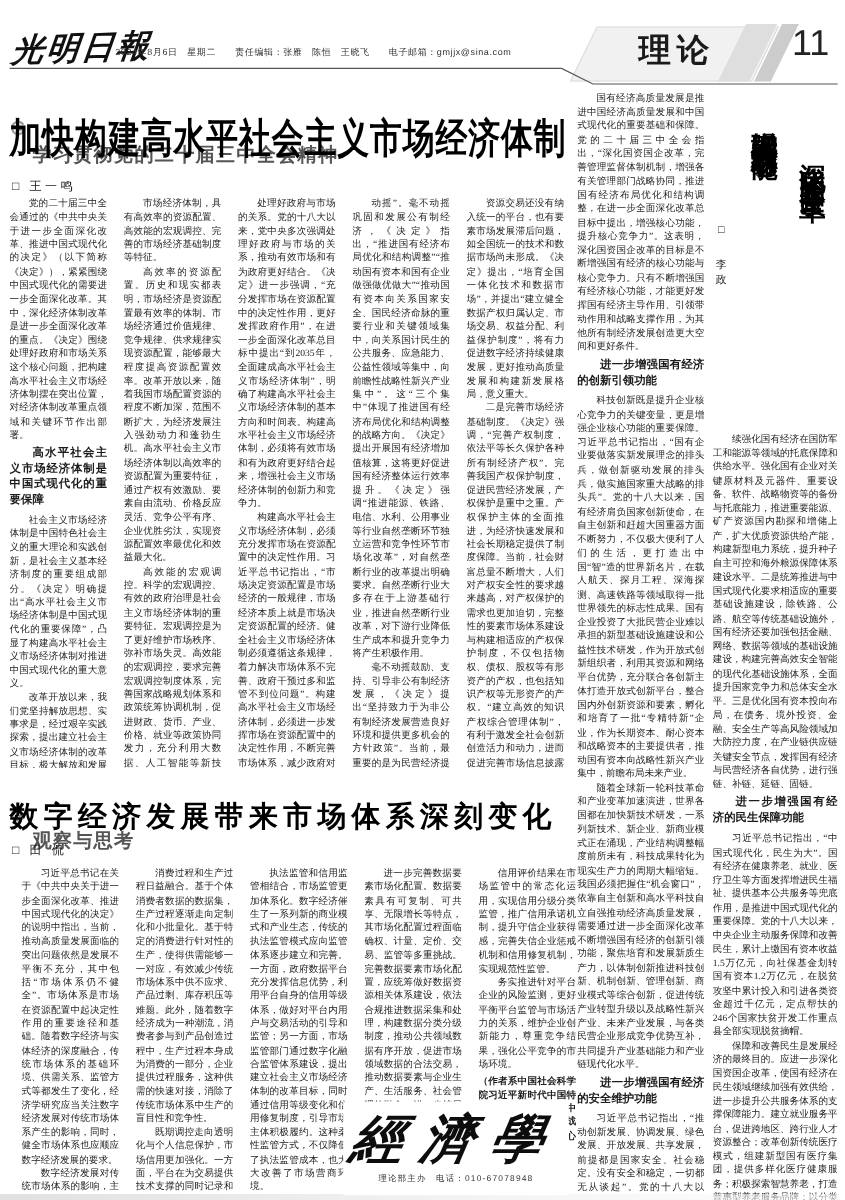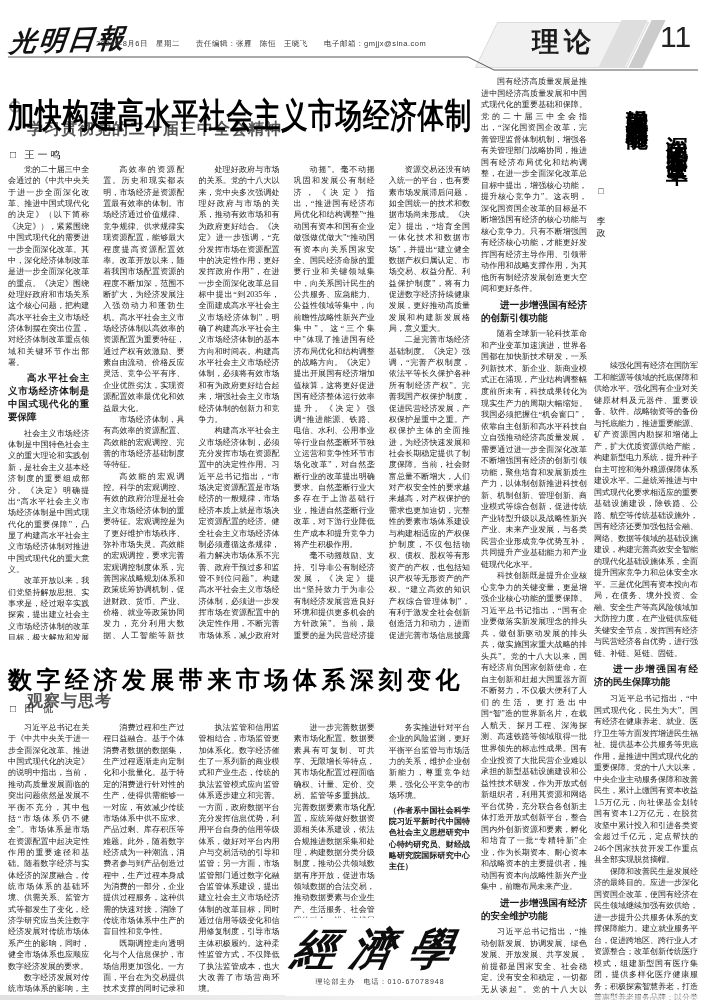--- a/index.html
+++ b/index.html
@@ -91,43 +91,43 @@
   <div class="byline" style="left:10px;top:148px;">□ 王一鸣</div>
 
   <div class="cols" style="left:8px;top:164px;width:462px;height:476px;">
     <div class="col">
         <p>党的二十届三中全会通过的《中共中央关于进一步全面深化改革、推进中国式现代化的决定》（以下简称《决定》），紧紧围绕中国式现代化的需要进一步全面深化改革。其中，深化经济体制改革是进一步全面深化改革的重点。《决定》围绕处理好政府和市场关系这个核心问题，把构建高水平社会主义市场经济体制摆在突出位置，对经济体制改革重点领域和关键环节作出部署。</p>
         <h3>高水平社会主义市场经济体制是中国式现代化的重要保障</h3>
         <p>社会主义市场经济体制是中国特色社会主义的重大理论和实践创新，是社会主义基本经济制度的重要组成部分。《决定》明确提出“高水平社会主义市场经济体制是中国式现代化的重要保障”，凸显了构建高水平社会主义市场经济体制对推进中国式现代化的重大意义。</p>
         <p>改革开放以来，我们党坚持解放思想、实事求是，经过艰辛实践探索，提出建立社会主义市场经济体制的改革目标，极大解放和发展了生产力，极大增强了各类市场主体的生机活力。党的十八大以来，我国开启新时代全面深化改革进程，进一步完善社会主义市场经济体制，党的二十大明确提出构建高水平社会主义市场经济体制。当前，我国市场体系还不健全，市场发育还不充分，政府和市场的关系没有完全理顺，还存在市场激励不足、要素流动不畅、资源配置效率不高、微观经济活力不强等问题，必须进一步解放思想，加快构建高水平社会主义市场经济体制，不断在重点领域和关键环节改革上突破创新，推动生产关系和生产力、上层建筑和经济基础相适应，为中国式现代化提供强大动力和制度保障。</p>
       </div>
     <div class="col">
+        <p>市场经济体制，具有高效率的资源配置、高效能的宏观调控、完善的市场经济基础制度等特征。</p>
         <p>高效率的资源配置。历史和现实都表明，市场经济是资源配置最有效率的体制。市场经济通过价值规律、竞争规律、供求规律实现资源配置，能够最大程度提高资源配置效率。改革开放以来，随着我国市场配置资源的程度不断加深，范围不断扩大，为经济发展注入强劲动力和蓬勃生机。高水平社会主义市场经济体制以高效率的资源配置为重要特征，通过产权有效激励、要素自由流动、价格反应灵活、竞争公平有序、企业优胜劣汰，实现资源配置效率最优化和效益最大化。</p>
-        <p>市场经济体制，具有高效率的资源配置、高效能的宏观调控、完善的市场经济基础制度等特征。</p>
         <p>高效能的宏观调控。科学的宏观调控、有效的政府治理是社会主义市场经济体制的重要特征。宏观调控是为了更好维护市场秩序、弥补市场失灵。高效能的宏观调控，要求完善宏观调控制度体系，完善国家战略规划体系和政策统筹协调机制，促进财政、货币、产业、价格、就业等政策协同发力，充分利用大数据、人工智能等新技术，强化经济监测预测预警能力，增强宏观政策取向一致性。</p>
       </div>
     <div class="col">
         <p>处理好政府与市场的关系。党的十八大以来，党中央多次强调处理好政府与市场的关系，推动有效市场和有为政府更好结合。《决定》进一步强调，“充分发挥市场在资源配置中的决定性作用，更好发挥政府作用”，在进一步全面深化改革总目标中提出“到2035年，全面建成高水平社会主义市场经济体制”，明确了构建高水平社会主义市场经济体制的基本方向和时间表。构建高水平社会主义市场经济体制，必须将有效市场和有为政府更好结合起来，增强社会主义市场经济体制的创新力和竞争力。</p>
         <p>构建高水平社会主义市场经济体制，必须充分发挥市场在资源配置中的决定性作用。习近平总书记指出，“市场决定资源配置是市场经济的一般规律，市场经济本质上就是市场决定资源配置的经济。健全社会主义市场经济体制必须遵循这条规律，着力解决市场体系不完善、政府干预过多和监管不到位问题”。构建高水平社会主义市场经济体制，必须进一步发挥市场在资源配置中的决定性作用，不断完善市场体系，减少政府对资源的直接配置，实现资源配置效率最优化和效益最大化。</p>
       </div>
     <div class="col">
         <p>动摇”。毫不动摇巩固和发展公有制经济，《决定》指出，“推进国有经济布局优化和结构调整”“推动国有资本和国有企业做强做优做大”“推动国有资本向关系国家安全、国民经济命脉的重要行业和关键领域集中，向关系国计民生的公共服务、应急能力、公益性领域等集中，向前瞻性战略性新兴产业集中”。这“三个集中”体现了推进国有经济布局优化和结构调整的战略方向。《决定》提出开展国有经济增加值核算，这将更好促进国有经济整体运行效率提升。《决定》强调“推进能源、铁路、电信、水利、公用事业等行业自然垄断环节独立运营和竞争性环节市场化改革”，对自然垄断行业的改革提出明确要求。自然垄断行业大多存在于上游基础行业，推进自然垄断行业改革，对下游行业降低生产成本和提升竞争力将产生积极作用。</p>
         <p>毫不动摇鼓励、支持、引导非公有制经济发展，《决定》提出“坚持致力于为非公有制经济发展营造良好环境和提供更多机会的方针政策”。当前，最重要的是为民营经济提供更多公平的产权保护和市场准入机会。在产权保护方面，《决定》提出“防止和纠正利用行政、刑事手段干预经济纠纷”，表明了要平等保护各类所有制经济产权，特别是加大对非公有制经济产权和合法权益的保护力度。在市场准入方面，《决定》明确要深入破除市场准入壁垒，推进基础设施竞争性领域向经营主体公平开放，完善民营企业参与国家重大项目建设长效机制，支持有能力的民营企业牵头承担国家重大技术攻关任务，向民营企业进一步开放国家重大科研基础设施，这对扩大民营企业的市场准入、拓展民营企业发展空间、进一步增强民营企业信心具有重要作用。</p>
       </div>
     <div class="col">
         <p>资源交易还没有纳入统一的平台，也有要素市场发展滞后问题，如全国统一的技术和数据市场尚未形成。《决定》提出，“培育全国一体化技术和数据市场”，并提出“建立健全数据产权归属认定、市场交易、权益分配、利益保护制度”，将有力促进数字经济持续健康发展，更好推动高质量发展和构建新发展格局，意义重大。</p>
         <p>二是完善市场经济基础制度。《决定》强调，“完善产权制度，依法平等长久保护各种所有制经济产权”。完善我国产权保护制度，促进民营经济发展，产权保护是重中之重。产权保护主体的全面推进，为经济快速发展和社会长期稳定提供了制度保障。当前，社会财富总量不断增大，人们对产权安全性的要求越来越高，对产权保护的需求也更加迫切，完整性的要素市场体系建设与构建相适应的产权保护制度，不仅包括物权、债权、股权等有形资产的产权，也包括知识产权等无形资产的产权。“建立高效的知识产权综合管理体制”，有利于激发全社会创新创造活力和动力，进而促进完善市场信息披露和市场准入制度、企业退出制度等基础制度建设，营造市场化、法治化、国际化一流营商环境，有利于更好保护产权人的权益。完善产权制度是推进公平竞争、管理部门按照negative清单方式实行流程再造、推动产业转型升级和数字政务信息共享以及监管能力建设的重要要求。完善企业退出资源配置效率，用低效且有重要意义。</p>
       </div>
   </div>
 
   <div class="a2-col" style="left:481px;top:76px;width:106px;height:918px;">
       <p>国有经济高质量发展是推进中国经济高质量发展和中国式现代化的重要基础和保障。党的二十届三中全会指出，“深化国资国企改革，完善管理监督体制机制，增强各有关管理部门战略协同，推进国有经济布局优化和结构调整，在进一步全面深化改革总目标中提出，增强核心功能，提升核心竞争力”。这表明，深化国资国企改革的目标是不断增强国有经济的核心功能与核心竞争力。只有不断增强国有经济核心功能，才能更好发挥国有经济主导作用、引领带动作用和战略支撑作用，为其他所有制经济发展创造更大空间和更好条件。</p>
       <h3>进一步增强国有经济的创新引领功能</h3>
+      <p>科技创新既是提升企业核心竞争力的关键变量，更是增强企业核心功能的重要保障。习近平总书记指出，“国有企业要做落实新发展理念的排头兵，做创新驱动发展的排头兵，做实施国家重大战略的排头兵”。党的十八大以来，国有经济肩负国家创新使命，在自主创新和赶超大国重器方面不断努力，不仅极大便利了人们的生活，更打造出中国“智”造的世界新名片，在载人航天、探月工程、深海探测、高速铁路等领域取得一批世界领先的标志性成果。国有企业投资了大批民营企业难以承担的新型基础设施建设和公益性技术研发，作为开放式创新组织者，利用其资源和网络平台优势，充分联合各创新主体打造开放式创新平台，整合国内外创新资源和要素，孵化和培育了一批“专精特新”企业，作为长期资本、耐心资本和战略资本的主要提供者，推动国有资本向战略性新兴产业集中，前瞻布局未来产业。</p>
       <p>随着全球新一轮科技革命和产业变革加速演进，世界各国都在加快新技术研发，一系列新技术、新企业、新商业模式正在涌现，产业结构调整幅度前所未有，科技成果转化为现实生产力的周期大幅缩短。我国必须把握住“机会窗口”，依靠自主创新和高水平科技自立自强推动经济高质量发展，需要通过进一步全面深化改革不断增强国有经济的创新引领功能，聚焦培育和发展新质生产力，以体制创新推进科技创新、机制创新、管理创新、商业模式等综合创新，促进传统产业转型升级以及战略性新兴产业、未来产业发展，与各类民营企业形成竞争优势互补，共同提升产业基础能力和产业链现代化水平。</p>
-      <p>科技创新既是提升企业核心竞争力的关键变量，更是增强企业核心功能的重要保障。习近平总书记指出，“国有企业要做落实新发展理念的排头兵，做创新驱动发展的排头兵，做实施国家重大战略的排头兵”。党的十八大以来，国有经济肩负国家创新使命，在自主创新和赶超大国重器方面不断努力，不仅极大便利了人们的生活，更打造出中国“智”造的世界新名片，在载人航天、探月工程、深海探测、高速铁路等领域取得一批世界领先的标志性成果。国有企业投资了大批民营企业难以承担的新型基础设施建设和公益性技术研发，作为开放式创新组织者，利用其资源和网络平台优势，充分联合各创新主体打造开放式创新平台，整合国内外创新资源和要素，孵化和培育了一批“专精特新”企业，作为长期资本、耐心资本和战略资本的主要提供者，推动国有资本向战略性新兴产业集中，前瞻布局未来产业。</p>
       <h3>进一步增强国有经济的安全维护功能</h3>
       <p>习近平总书记指出，“推动创新发展、协调发展、绿色发展、开放发展、共享发展，前提都是国家安全、社会稳定。没有安全和稳定，一切都无从谈起”。党的十八大以来，国有经济在关系国家安全和国民经济命脉的重要行业和关键领域进行重点布局，强化在重要资源能源领域的控制力，为维护能源安全、产业安全、粮食安全，以及维护经济社会稳定、抵御各种风险挑战提供了坚实保障。</p>
     </div>
 
   <div class="a2-head">
     <div class="vline l1">深化国资国企改革</div>
     <div class="vline l2">增强国有经济核心功能</div>
     <div class="vauthor">□ 李 政</div>
   </div>
 
@@ -141,36 +141,37 @@
   <div class="kicker" style="left:8px;top:646px;">
     <svg class="g" viewBox="0 0 20 20">
       <path d="M16.5 5.5 A 7.4 7.4 0 1 0 17.4 11.5 L 10.5 11.5" fill="none" stroke="#9a9a9a" stroke-width="2.6"></path>
     </svg>
     <span>观察与思考</span>
   </div>
 
   <h2 class="a3-title" style="margin:0;">数字经济发展带来市场体系深刻变化</h2>
   <div class="byline" style="left:10px;top:702px;">□ 田 侃</div>
 
-  <div class="cols" style="left:8px;top:722px;width:462px;height:272px;">
+  <div class="cols" style="left:18px;top:722px;width:462px;height:272px;">
     <div class="col">
         <p>习近平总书记在关于《中共中央关于进一步全面深化改革、推进中国式现代化的决定》的说明中指出，当前，推动高质量发展面临的突出问题依然是发展不平衡不充分，其中包括“市场体系仍不健全”。市场体系是市场在资源配置中起决定性作用的重要途径和基础。随着数字经济与实体经济的深度融合，传统市场体系的基础环境、供需关系、监管方式等都发生了变化，经济学研究应当关注数字经济发展对传统市场体系产生的影响，同时，健全市场体系也应顺应数字经济发展的要求。</p>
         <p>数字经济发展对传统市场体系的影响，主要体现在以下方面。</p>
       </div>
     <div class="col">
         <p>消费过程和生产过程日益融合。基于个体消费者数据的数据集，生产过程逐渐走向定制化和小批量化。基于特定的消费进行针对性的生产，使得供需能够一一对应，有效减少传统市场体系中供不应求、产品过剩、库存积压等难题。此外，随着数字经济成为一种潮流，消费者参与到产品创造过程中，生产过程本身成为消费的一部分，企业提供过程服务，这种供需的快速对接，消除了传统市场体系中生产的盲目性和竞争性。</p>
         <p>既期调控走向透明化与个人信息保护，市场信用更加强化。一方面，平台在为交易提供技术支撑的同时记录和处理数据，交易过程和账户行为对平台而言是透明的；另一方面，消费者的个人信息特别是生物识别、金融账户等敏感个人信息受到法律严格保护，数字平台应积极做好个人信息的保护。</p>
       </div>
     <div class="col">
         <p>执法监管和信用监管相结合，市场监管更加体系化。数字经济催生了一系列新的商业模式和产业生态，传统的执法监管模式应向监管体系逐步建立和完善。一方面，政府数据平台充分发挥信息优势，利用平台自身的信用等级体系，做好对平台内用户与交易活动的引导和监管；另一方面，市场监管部门通过数字化融合监管体系建设，提出建立社会主义市场经济体制的改革目标，同时通过信用等级变化和信用修复制度，引导市场主体积极履约。这种柔性监管方式，不仅降低了执法监管成本，也大大改善了市场营商环境。</p>
       </div>
     <div class="col">
         <p>进一步完善数据要素市场化配置。数据要素具有可复制、可共享、无限增长等特点，其市场化配置过程面临确权、计量、定价、交易、监管等多重挑战。完善数据要素市场化配置，应统筹做好数据资源相关体系建设，依法合规推进数据采集和处理，构建数据分类分级制度，推动公共领域数据有序开放，促进市场领域数据的合法交易，推动数据要素与企业生产、生活服务、社会管理的融合，进一步扩展数据产品的使用场景，创新数据产品形态，充分释放数据要素的市场需求，畅通流通渠道，进一步规范数据交易机构的发展。</p>
       </div>
     <div class="col">
+        <p>信用评价结果在市场监管中的常态化运用，实现信用分级分类监管，推广信用承诺机制，提升守信企业获得感，完善失信企业惩戒机制和信用修复机制，实现规范性监管。</p>
         <p>务实推进针对平台企业的风险监测，更好平衡平台监管与市场活力的关系，维护企业创新能力，尊重竞争结果，强化公平竞争的市场环境。</p>
         <p class="attrib">（作者系中国社会科学院习近平新时代中国特色社会主义思想研究中心特约研究员、财经战略研究院国际研究中心主任）</p>
       </div>
   </div>
 
   <div class="callig-box">
     <div class="callig">經濟學</div>
     <div class="callig-foot">理论部主办　电话：010-67078948</div>
   </div>
 

